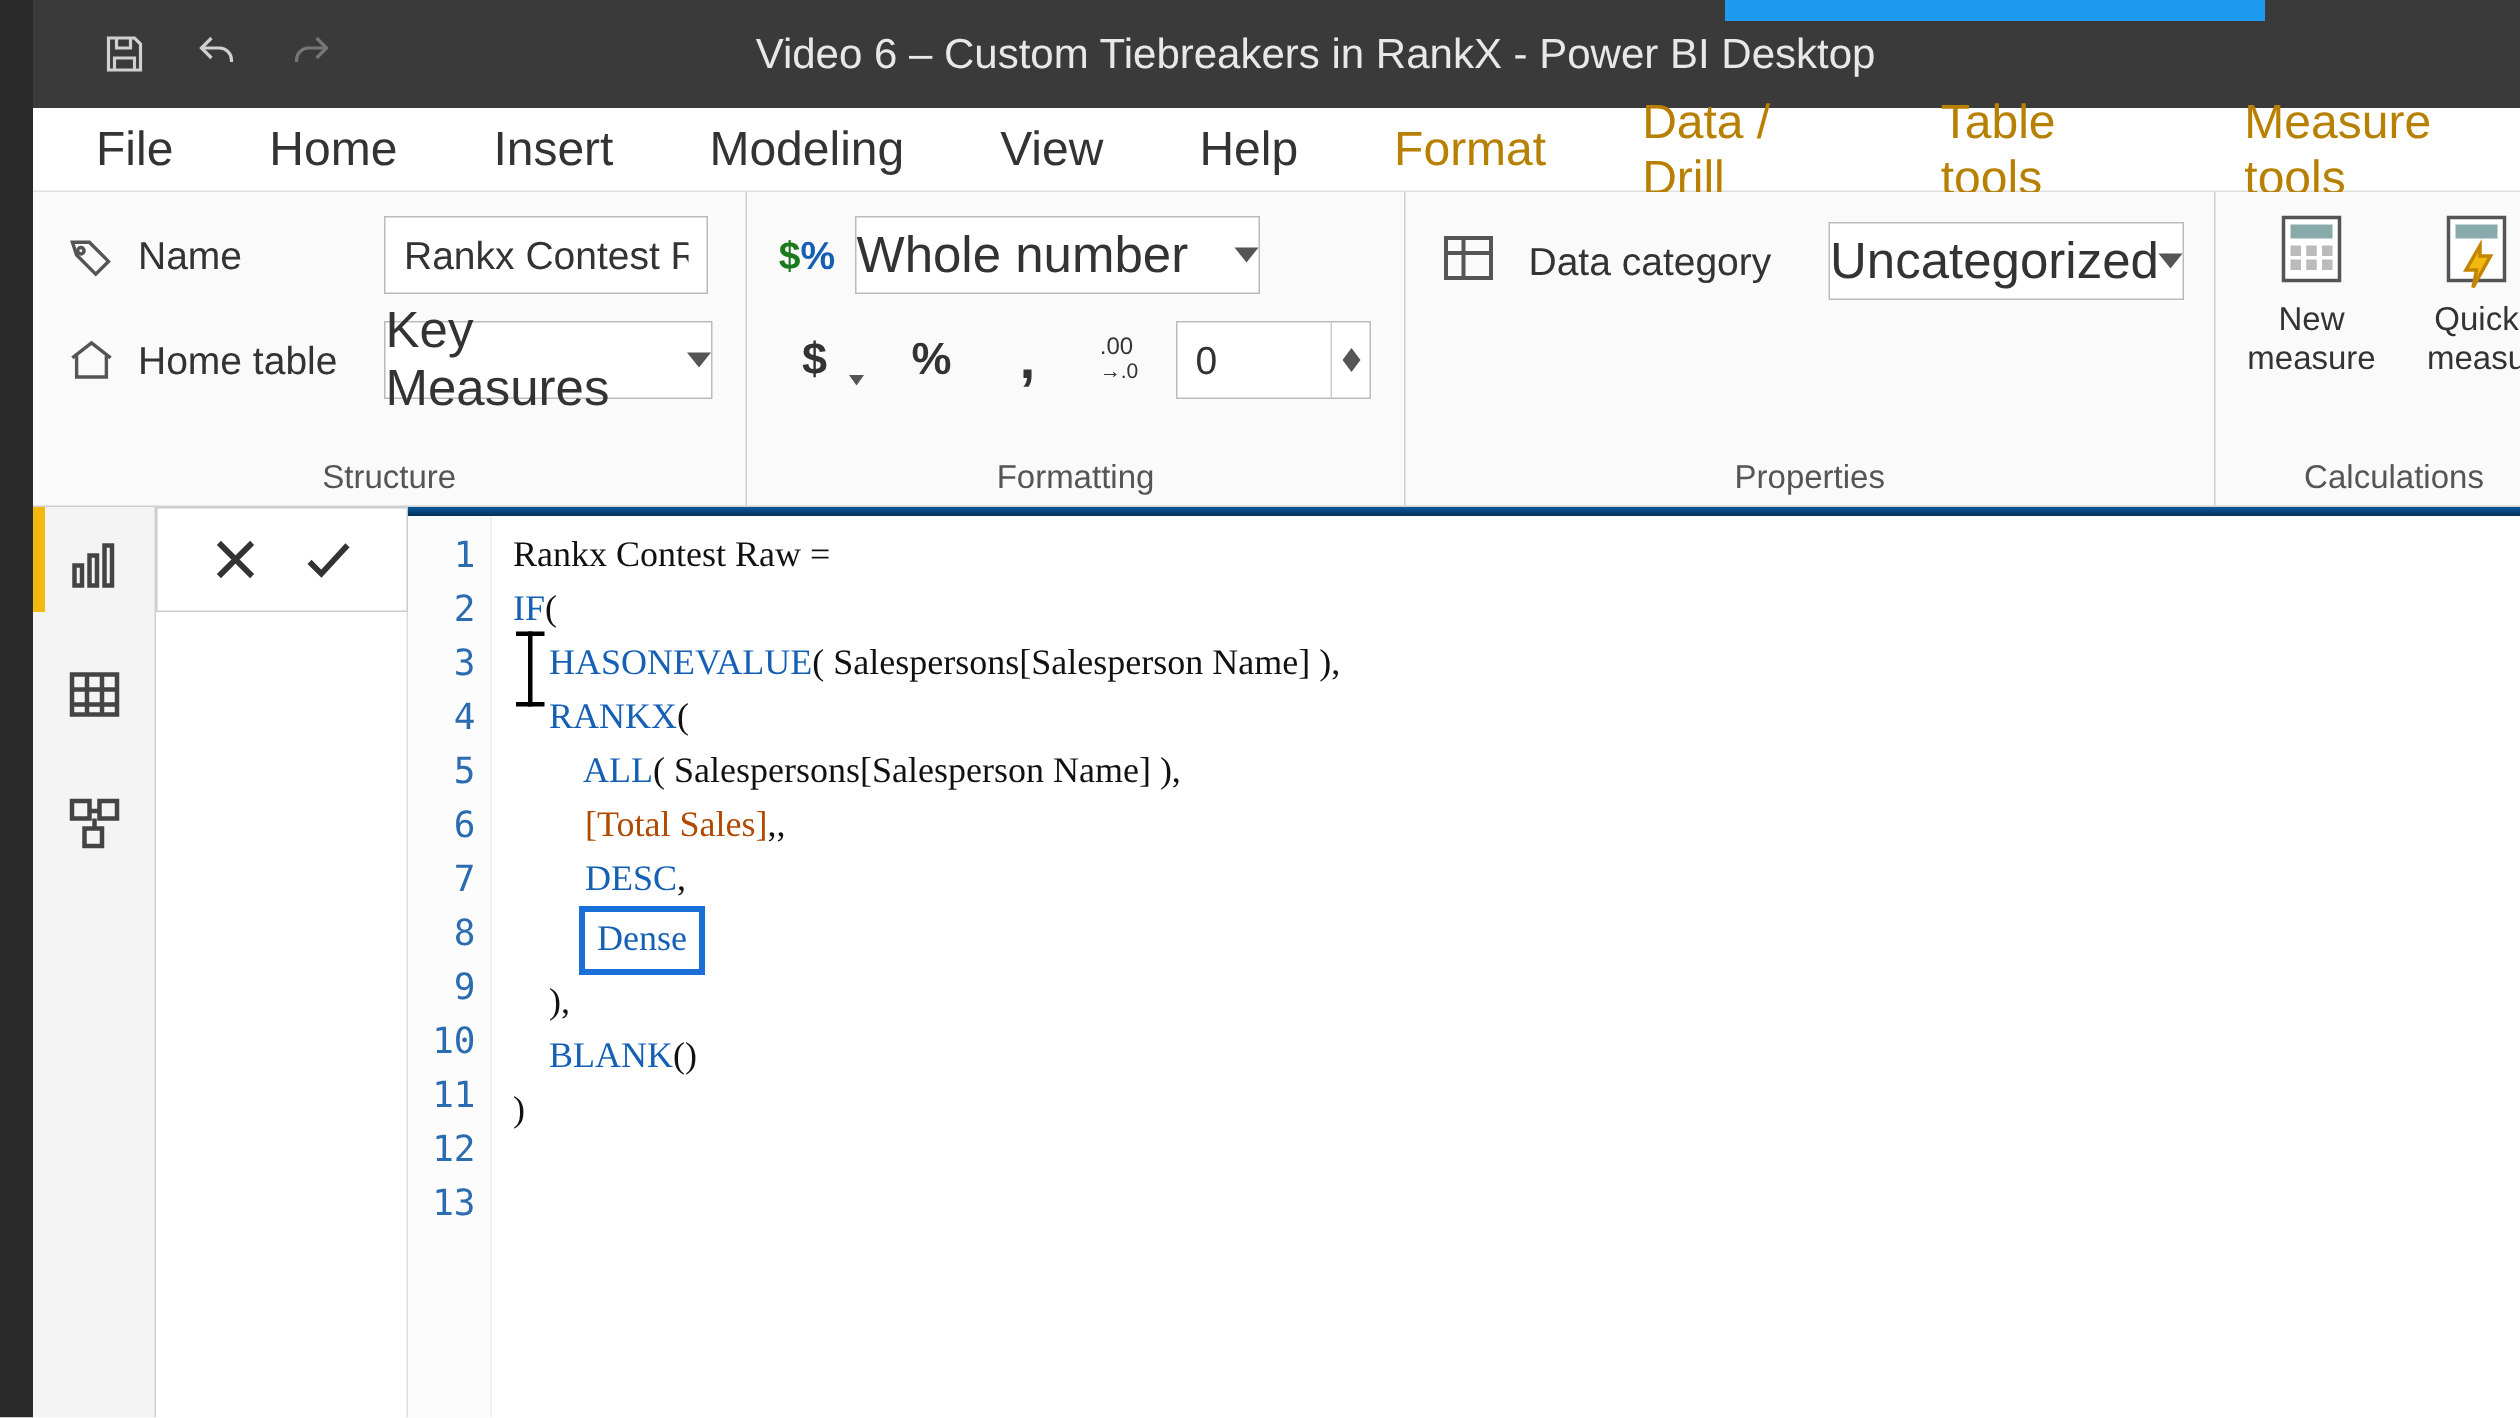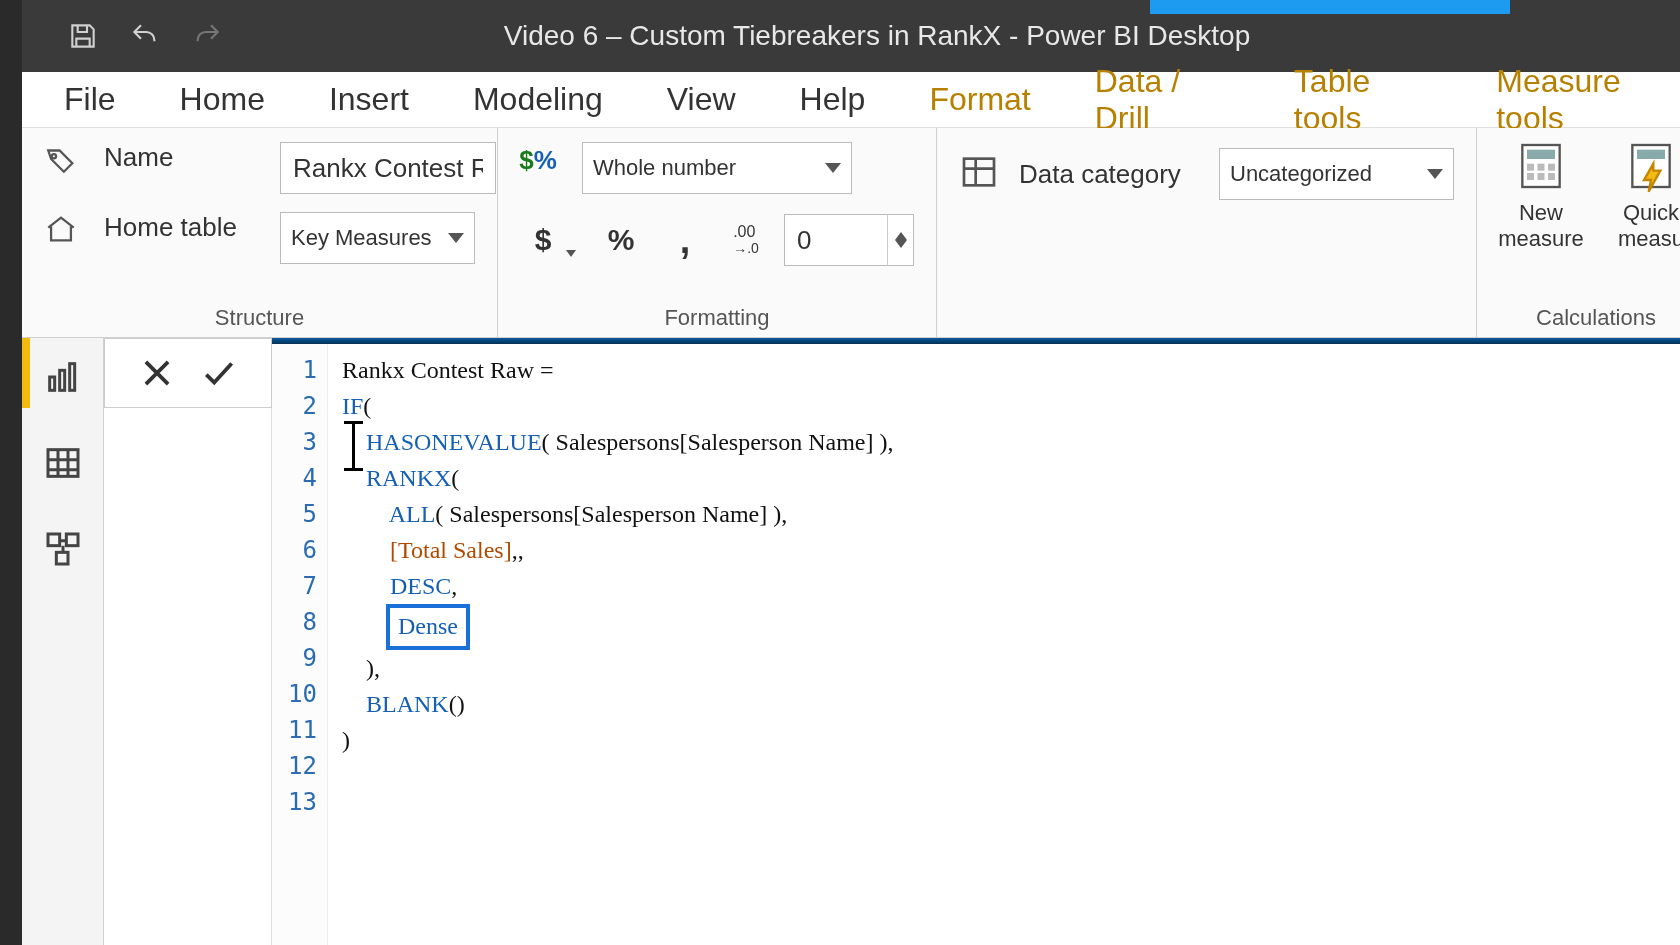--- a/index.html
+++ b/index.html
@@ -23,26 +23,26 @@
   .ribbon-tab.context { color:#b78000; }
   .ribbon-tab.active { color:#b78000; position:relative; font-weight:400;}
   .ribbon-tab.active::after { content:""; position:absolute; left:0; right:0; bottom:-10px; height:6px; background:#f2b90f; }
 
   
   .ribbon-body { position:absolute; left:22px; right:0; top:128px; height:210px; background:#fafafa; border-bottom:1px solid #d0d0d0; display:flex; }
   .ribbon-group { border-right:1px solid #d0d0d0; padding:14px 22px 6px 22px; display:flex; flex-direction:column; }
   .ribbon-group-content { flex:1; display:flex; flex-direction:column; gap:14px; }
   .ribbon-group-label { text-align:center; font-size:22px; color:#555; padding-top:4px; }
   
-  .field-row { display:flex; gap:26px; height:56px; }
+  .field-row { display:flex; align-items:center; gap:14px; height:56px; }
   .field-icon { width:34px; height:34px; }
   .field-icon svg { width:34px; height:34px; stroke:#555; fill:none; stroke-width:1.6; }
   .field-label { font-size:26px; color:#333; min-width:150px; }
   .text-input { width:216px; height:52px; border:1px solid #bbb; background:#fff; font-size:26px; padding:0 12px; color:#333; }
-  .select-input { width:260px; height:52px; border:1px solid #bbb; background:#fff; font-size:22px; padding:0 10px; color:#333; display:flex; align-items:center; justify-content:space-between; }
+  .select-input { width:260px; height:52px; border:1px solid #bbb; background:#fff; font-size:34px; padding:0 0; color:#333; display:flex; align-items:center; justify-content:space-between; }
   .chevron { width:0; height:0; border-left:8px solid transparent; border-right:8px solid transparent; border-top:10px solid #555; }
 
   .fmt-type-icon { width:36px; height:36px; color:#555; display:flex; align-items:center; justify-content:center; font-size:26px; font-weight:bold;}
   
   .fmt-buttons { display:flex; align-items:center; gap:18px; height:56px; }
   .fmt-btn { width:46px; height:46px; display:flex; align-items:center; justify-content:center; font-size:30px; color:#333; position:relative;}
   .fmt-btn.small-chev::after { content:""; position:absolute; right:-10px; bottom:6px; width:0;height:0;border-left:5px solid transparent;border-right:5px solid transparent;border-top:7px solid #555;}
   .spinner-box { width:130px; height:52px; border:1px solid #bbb; background:#fff; display:flex; align-items:center; }
   .spinner-val { flex:1; padding-left:12px; font-size:26px; color:#333;}
   .spinner-arrows { width:26px; display:flex; flex-direction:column; border-left:1px solid #ccc;}
@@ -208,20 +208,21 @@
               <path d="M3 10h18M10 4v16"></path>
             </svg>
         </div>
         <div class="field-label" style="min-width:180px;">Data category</div>
         <div class="select-input" style="width:260px;">
           <span>Uncategorized</span>
           <span class="chevron"></span>
         </div>
       </div>
     </div>
+    <div class="ribbon-group-label">Properties</div>
   </div>
 
   <div class="ribbon-group calc-group" style="flex:1; border-right:none;">
     <div class="ribbon-group-content">
       <div class="calc-buttons">
         <div class="calc-btn">
           <svg viewBox="0 0 24 24">
               <rect x="4" y="3" width="16" height="18" fill="#fff" stroke="#555"></rect>
               <rect x="6" y="5" width="12" height="4" fill="#8aa"></rect>
               <rect x="6" y="11" width="3" height="3" fill="#bbb"></rect>

